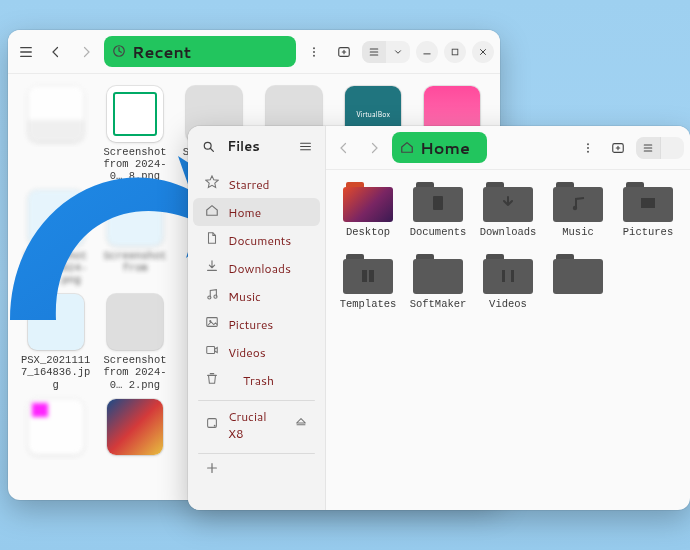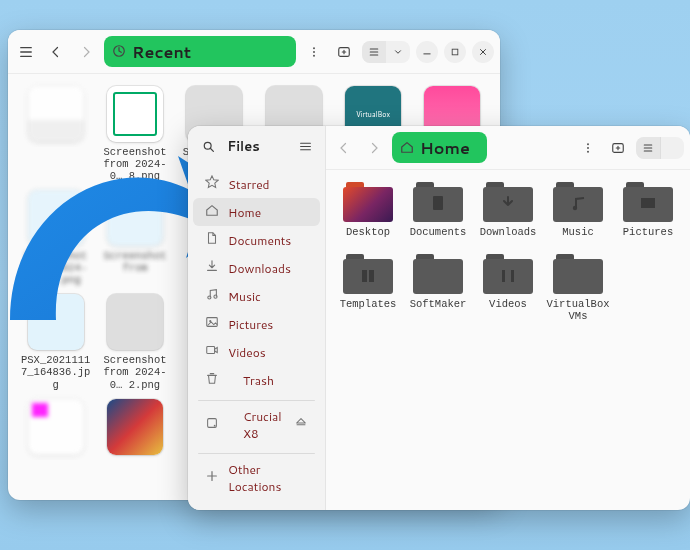--- a/index.html
+++ b/index.html
@@ -304,38 +304,37 @@
         <div class="place">
           <span style="display: flex; align-items: center; gap: 24px;">
             <span><svg viewBox="0 0 16 16">
                 <path d="M4 5h8l-1 9H5zM3 5h10M6 3h4" fill="none" stroke="#555" stroke-width="1.2" stroke-linecap="round"></path>
               </svg></span>
             <span>Trash</span>
           </span>
         </div>
         <div class="place sep"></div>
         <div class="place eject">
-          <span style="display: flex; align-items: center; gap: 24px;">
+          <span style="display: flex; align-items: center; gap: 9px;">
             <span><svg viewBox="0 0 16 16">
                 <rect x="3" y="3" width="10" height="10" rx="1.5" fill="none" stroke="#555" stroke-width="1.2"></rect>
                 <circle cx="11" cy="11" r="1" fill="#555"></circle>
               </svg></span>
             <span>Crucial X8</span>
           </span>
           <span><svg viewBox="0 0 16 16">
               <path d="M3 10h10M8 3l5 5H3z" stroke="#555" stroke-width="1.2" fill="none" stroke-linejoin="round"></path>
             </svg></span>
         </div>
         <div class="place sep"></div>
         <div class="place">
           <span style="display: flex; align-items: center; gap: 9px;">
             <span><svg viewBox="0 0 16 16">
                 <path d="M8 3v10M3 8h10" stroke="#555" stroke-width="1.4" stroke-linecap="round"></path>
               </svg></span>
-            <span>Other Locations</span>
           </span>
         </div>
       </div>
   </div>
   <div class="main">
     <div class="titlebar">
       <div class="tb-btn" style="opacity:.4">
           <svg viewBox="0 0 16 16" width="12" height="12">
             <path d="M10 2 4 8l6 6" stroke="#444" stroke-width="1.6" fill="none" stroke-linecap="round"></path>
           </svg>
@@ -463,18 +462,17 @@
             </div>
             <div class="lbl">Videos</div>
           </div>
           <div class="item">
             <div class="folder">
               <div class="tab"></div>
               <div class="body">
                 <span class="glyph"></span>
               </div>
             </div>
-            <div class="lbl">VirtualBox VMs</div>
           </div>
         </div>
     </div>
   </div>
 </div>
 
 </body></html>

